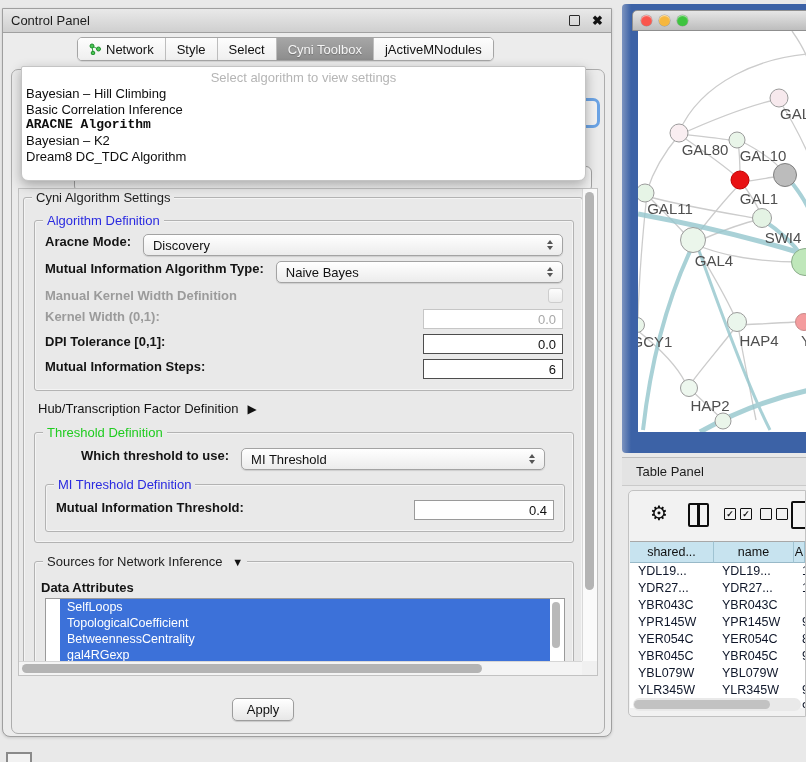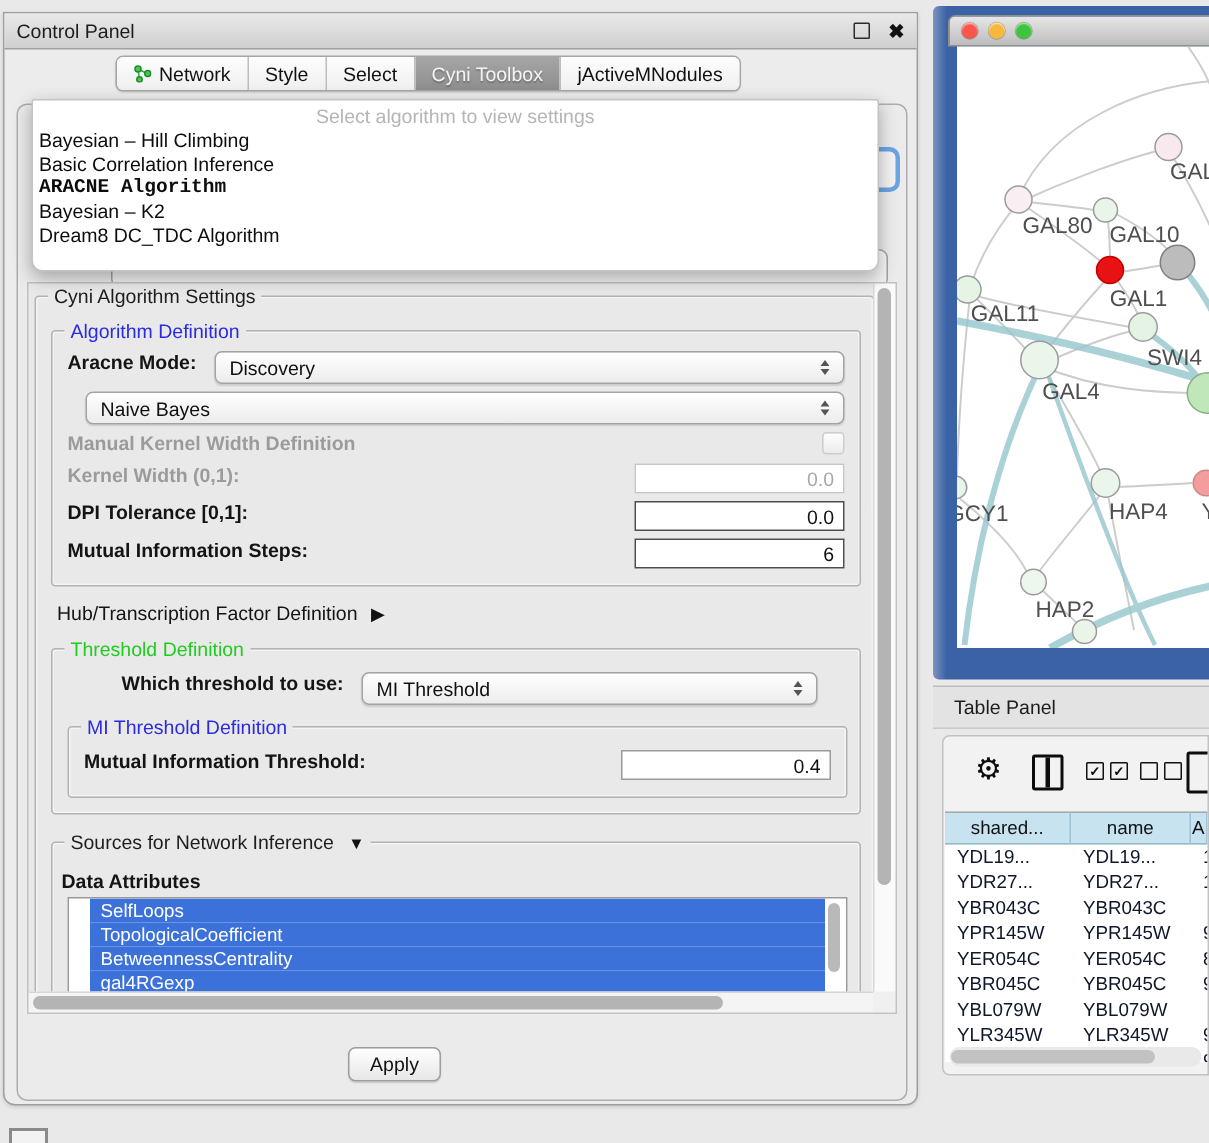--- a/index.html
+++ b/index.html
@@ -162,20 +162,21 @@
               <div class="combo">
                 <span class="val">Discovery</span>
                 <span class="spin">
                     <i class="up"></i>
                     <i class="dn"></i>
                   </span>
               </div>
             </div>
 
             <div class="frow">
+              <span class="lbl">Mutual Information Algorithm Type:</span>
               <div class="combo">
                 <span class="val">Naive Bayes</span>
                 <span class="spin">
                     <i class="up"></i>
                     <i class="dn"></i>
                   </span>
               </div>
             </div>
 
             <div class="frow" style="height:16px;">

